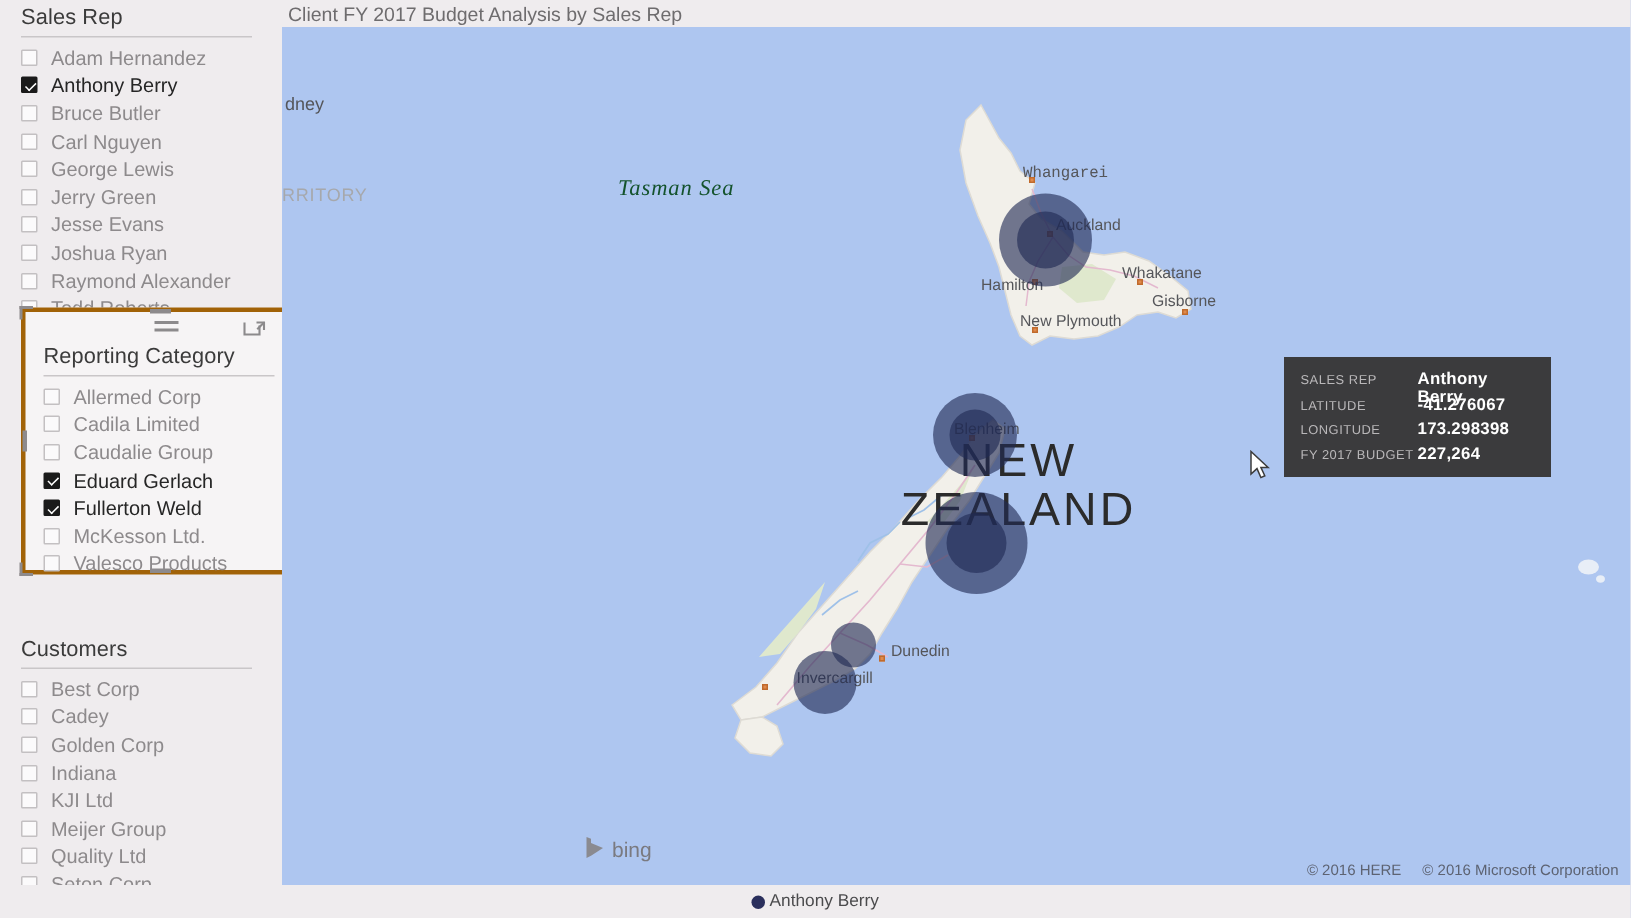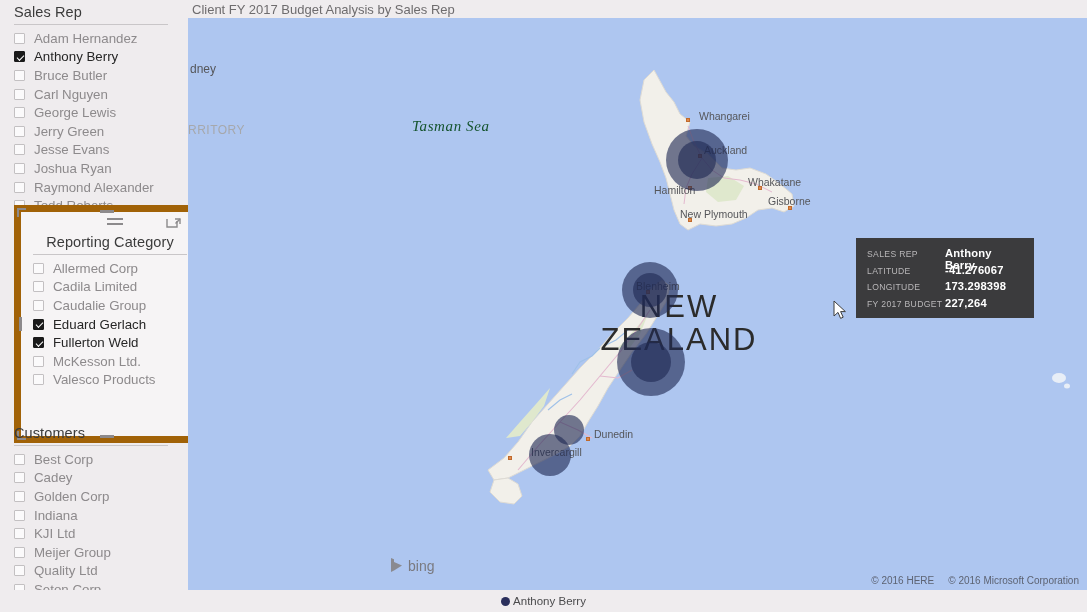--- a/index.html
+++ b/index.html
@@ -32,22 +32,22 @@
     content: ""; position: absolute; left: 2px; top: 2.5px;
     width: 6px; height: 3px; border-left: 1.6px solid #fff; border-bottom: 1.6px solid #fff;
     transform: rotate(-45deg);
   }
   .slicer-label { font-size: 13.3px; color: #8d8a8c; white-space: nowrap; }
   .slicer-item.checked .slicer-label { color: #262626; }
 
   
   #slicer-reporting { top: 205px; height: 210px; }
   .selected-box {
-    position: absolute; left: 14px; top: 0; width: 186px; height: 238px;
-    background: #f6f4f5; border: 7px solid #a16207; text-align: center;
+    position: absolute; left: 14px; top: 0; width: 186px; height: 178px;
+    background: #f6f4f5; border: 3px solid #a16207;
   }
   .sel-header { height: 22px; position: relative; }
   .hdr-icon { position: absolute; top: 3px; cursor: pointer; }
   .ic-filter { left: 86px; width: 18px; height: 14px; }
   .ic-filter i { display: block; height: 1.8px; background: #8c8a8c; margin: 3px 0 0 0; }
   .ic-filter i:nth-child(1) { width: 16px; }
   .ic-filter i:nth-child(2) { width: 16px; }
   .ic-focus { left: 145px; width: 16px; height: 14px; }
   .ic-dots { left: 170px; font-size: 15px; color: #8c8a8c; line-height: 10px; letter-spacing: 1.6px; }
   .handle { position: absolute; background: transparent; }
@@ -312,21 +312,21 @@
         <div class="sea-label" style="left: 224px; top: 100px;">Tasman Sea</div>
       </div>
 
     <div class="country-label" style="left:396px; top:272px; width:190px;">
       <div>NEW</div>
       <div>ZEALAND</div>
     </div>
 
     <div id="cities">
         <div class="city-dot" style="left: 498px; top: 100px;"></div>
-        <div class="city-label" style="left: 511px; top: 92px;">Whangarei</div>
+        <div class="city-label" style="left: 494px; top: 92px; font-family: Liberation Mono, monospace;">Whangarei</div>
         <div class="city-dot" style="left: 510px; top: 136px;"></div>
         <div class="city-label" style="left: 516px; top: 126px;">Auckland</div>
         <div class="city-dot" style="left: 500px; top: 168px;"></div>
         <div class="city-label" style="left: 466px; top: 166px;">Hamilton</div>
         <div class="city-dot" style="left: 570px; top: 168px;"></div>
         <div class="city-label" style="left: 560px; top: 158px;">Whakatane</div>
         <div class="city-dot" style="left: 600px; top: 188px;"></div>
         <div class="city-label" style="left: 580px; top: 177px;">Gisborne</div>
         <div class="city-dot" style="left: 500px; top: 200px;"></div>
         <div class="city-label" style="left: 492px; top: 190px;">New Plymouth</div>

